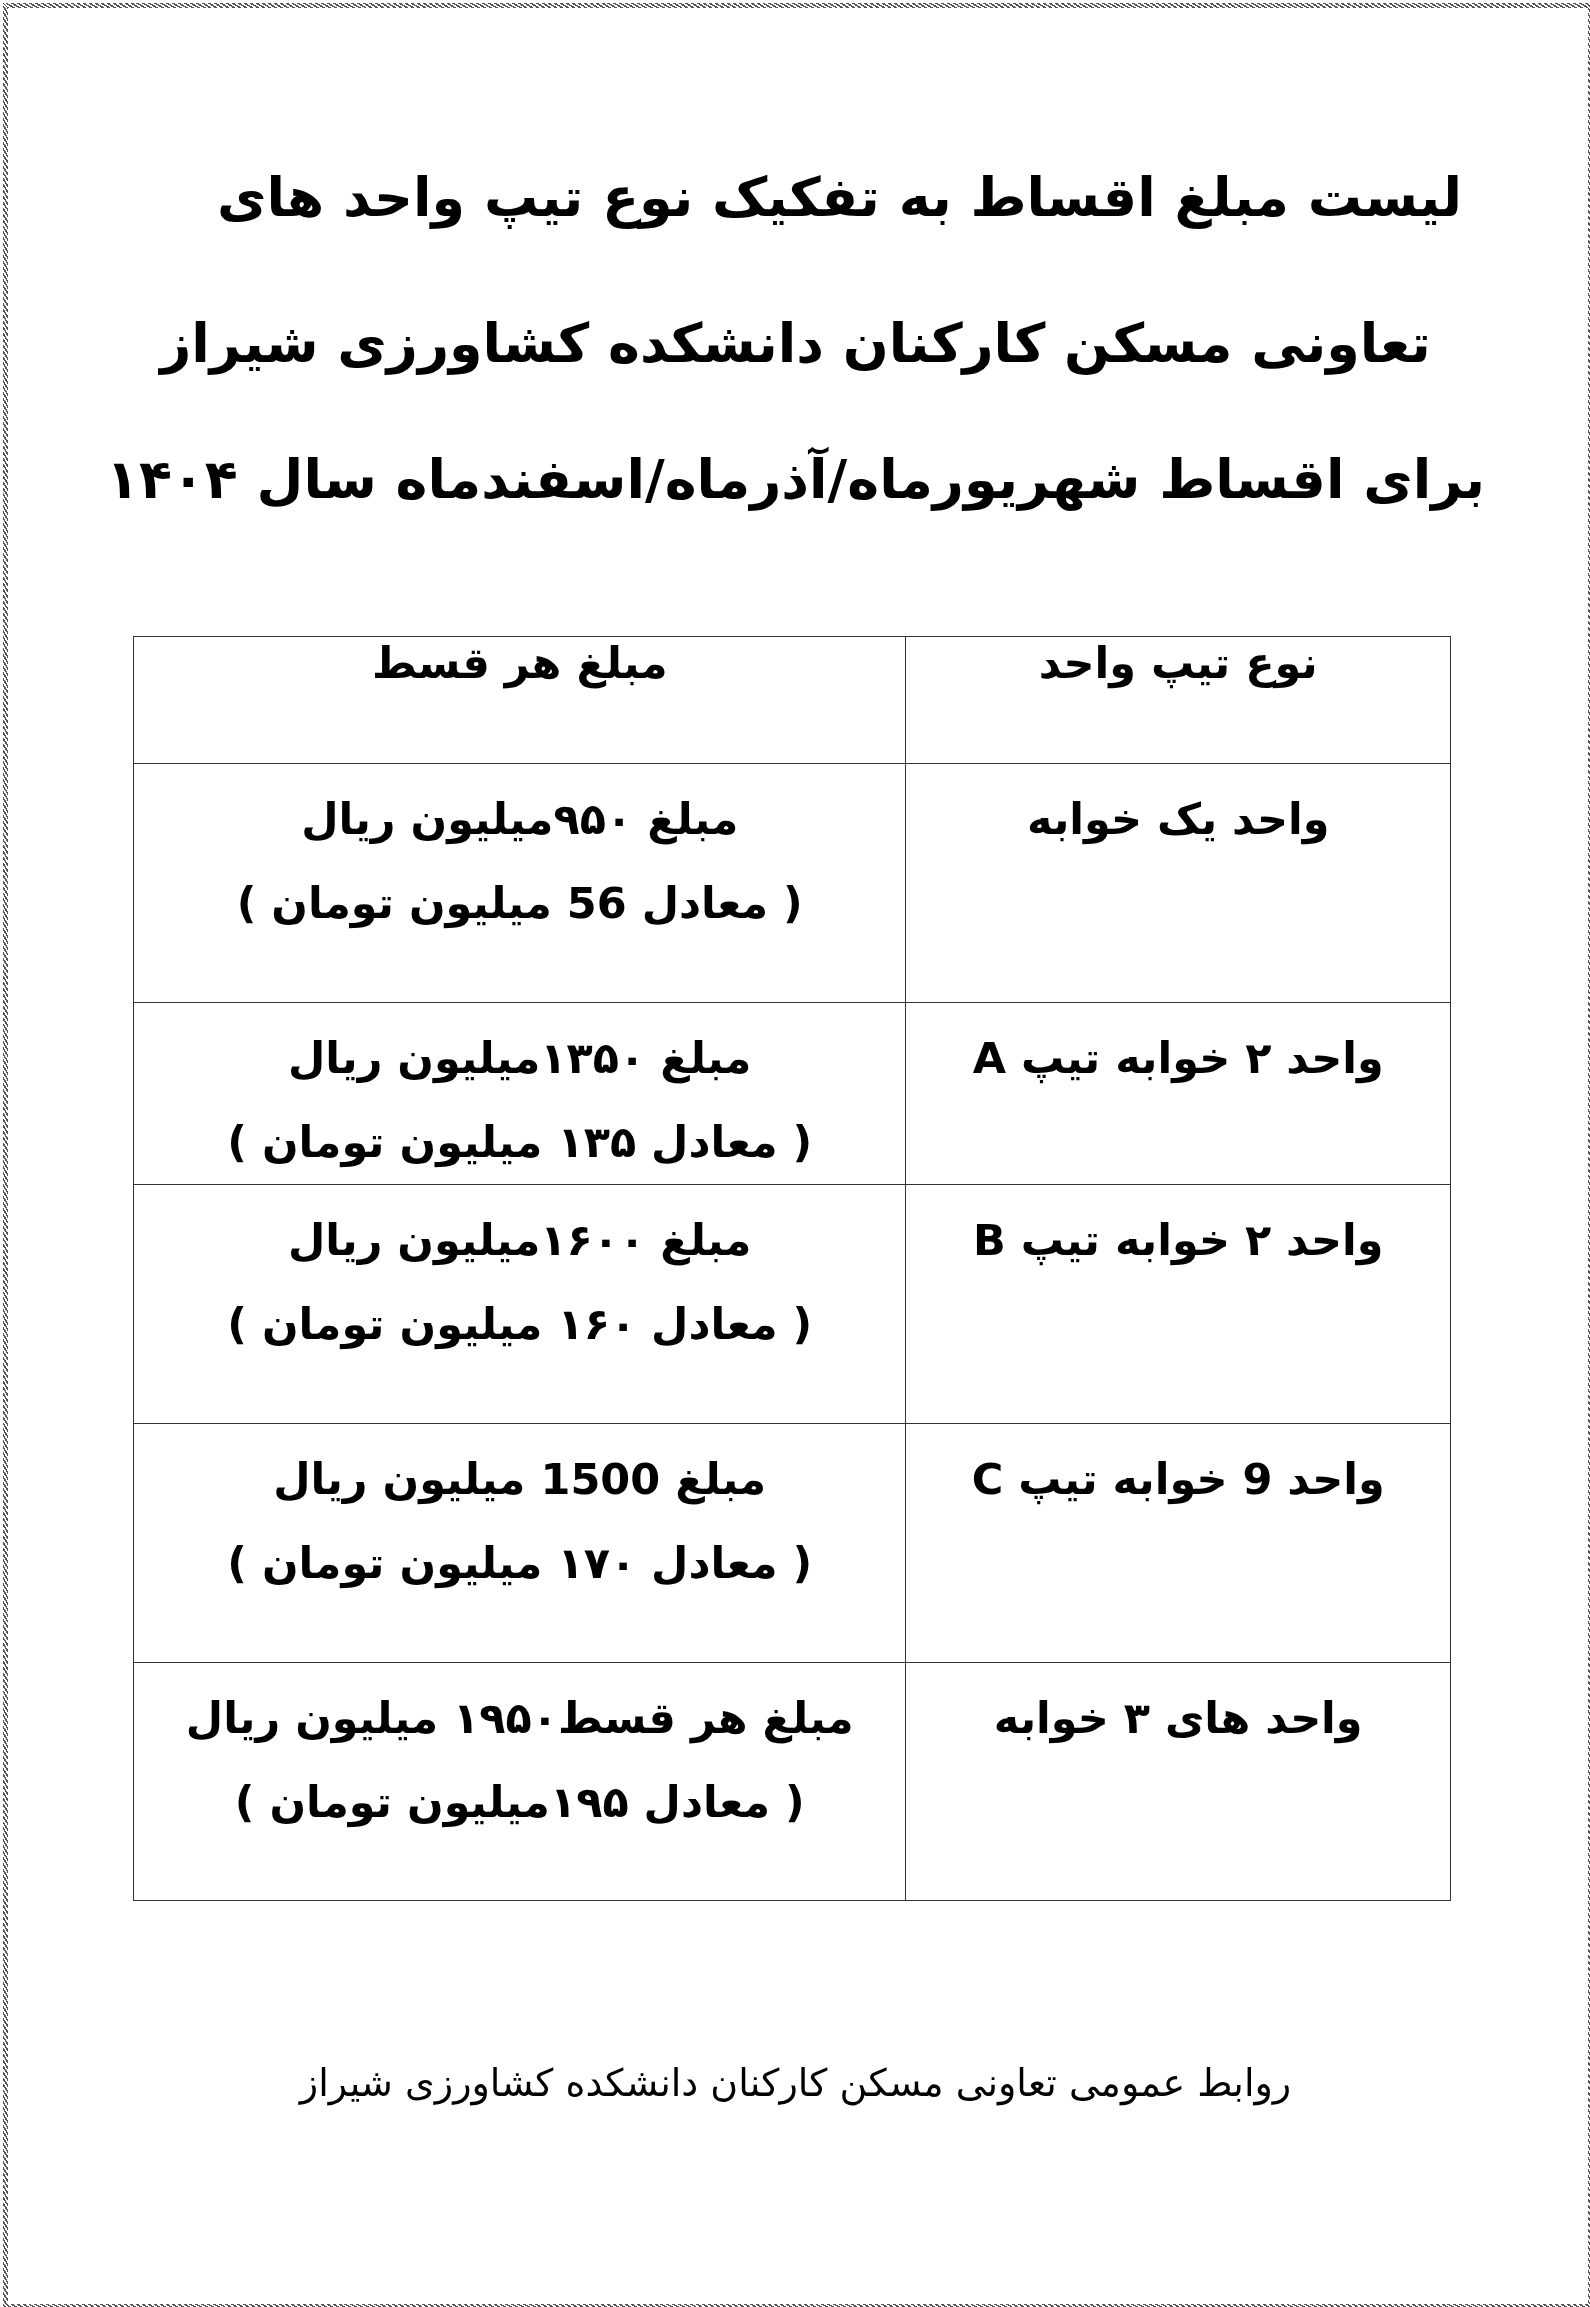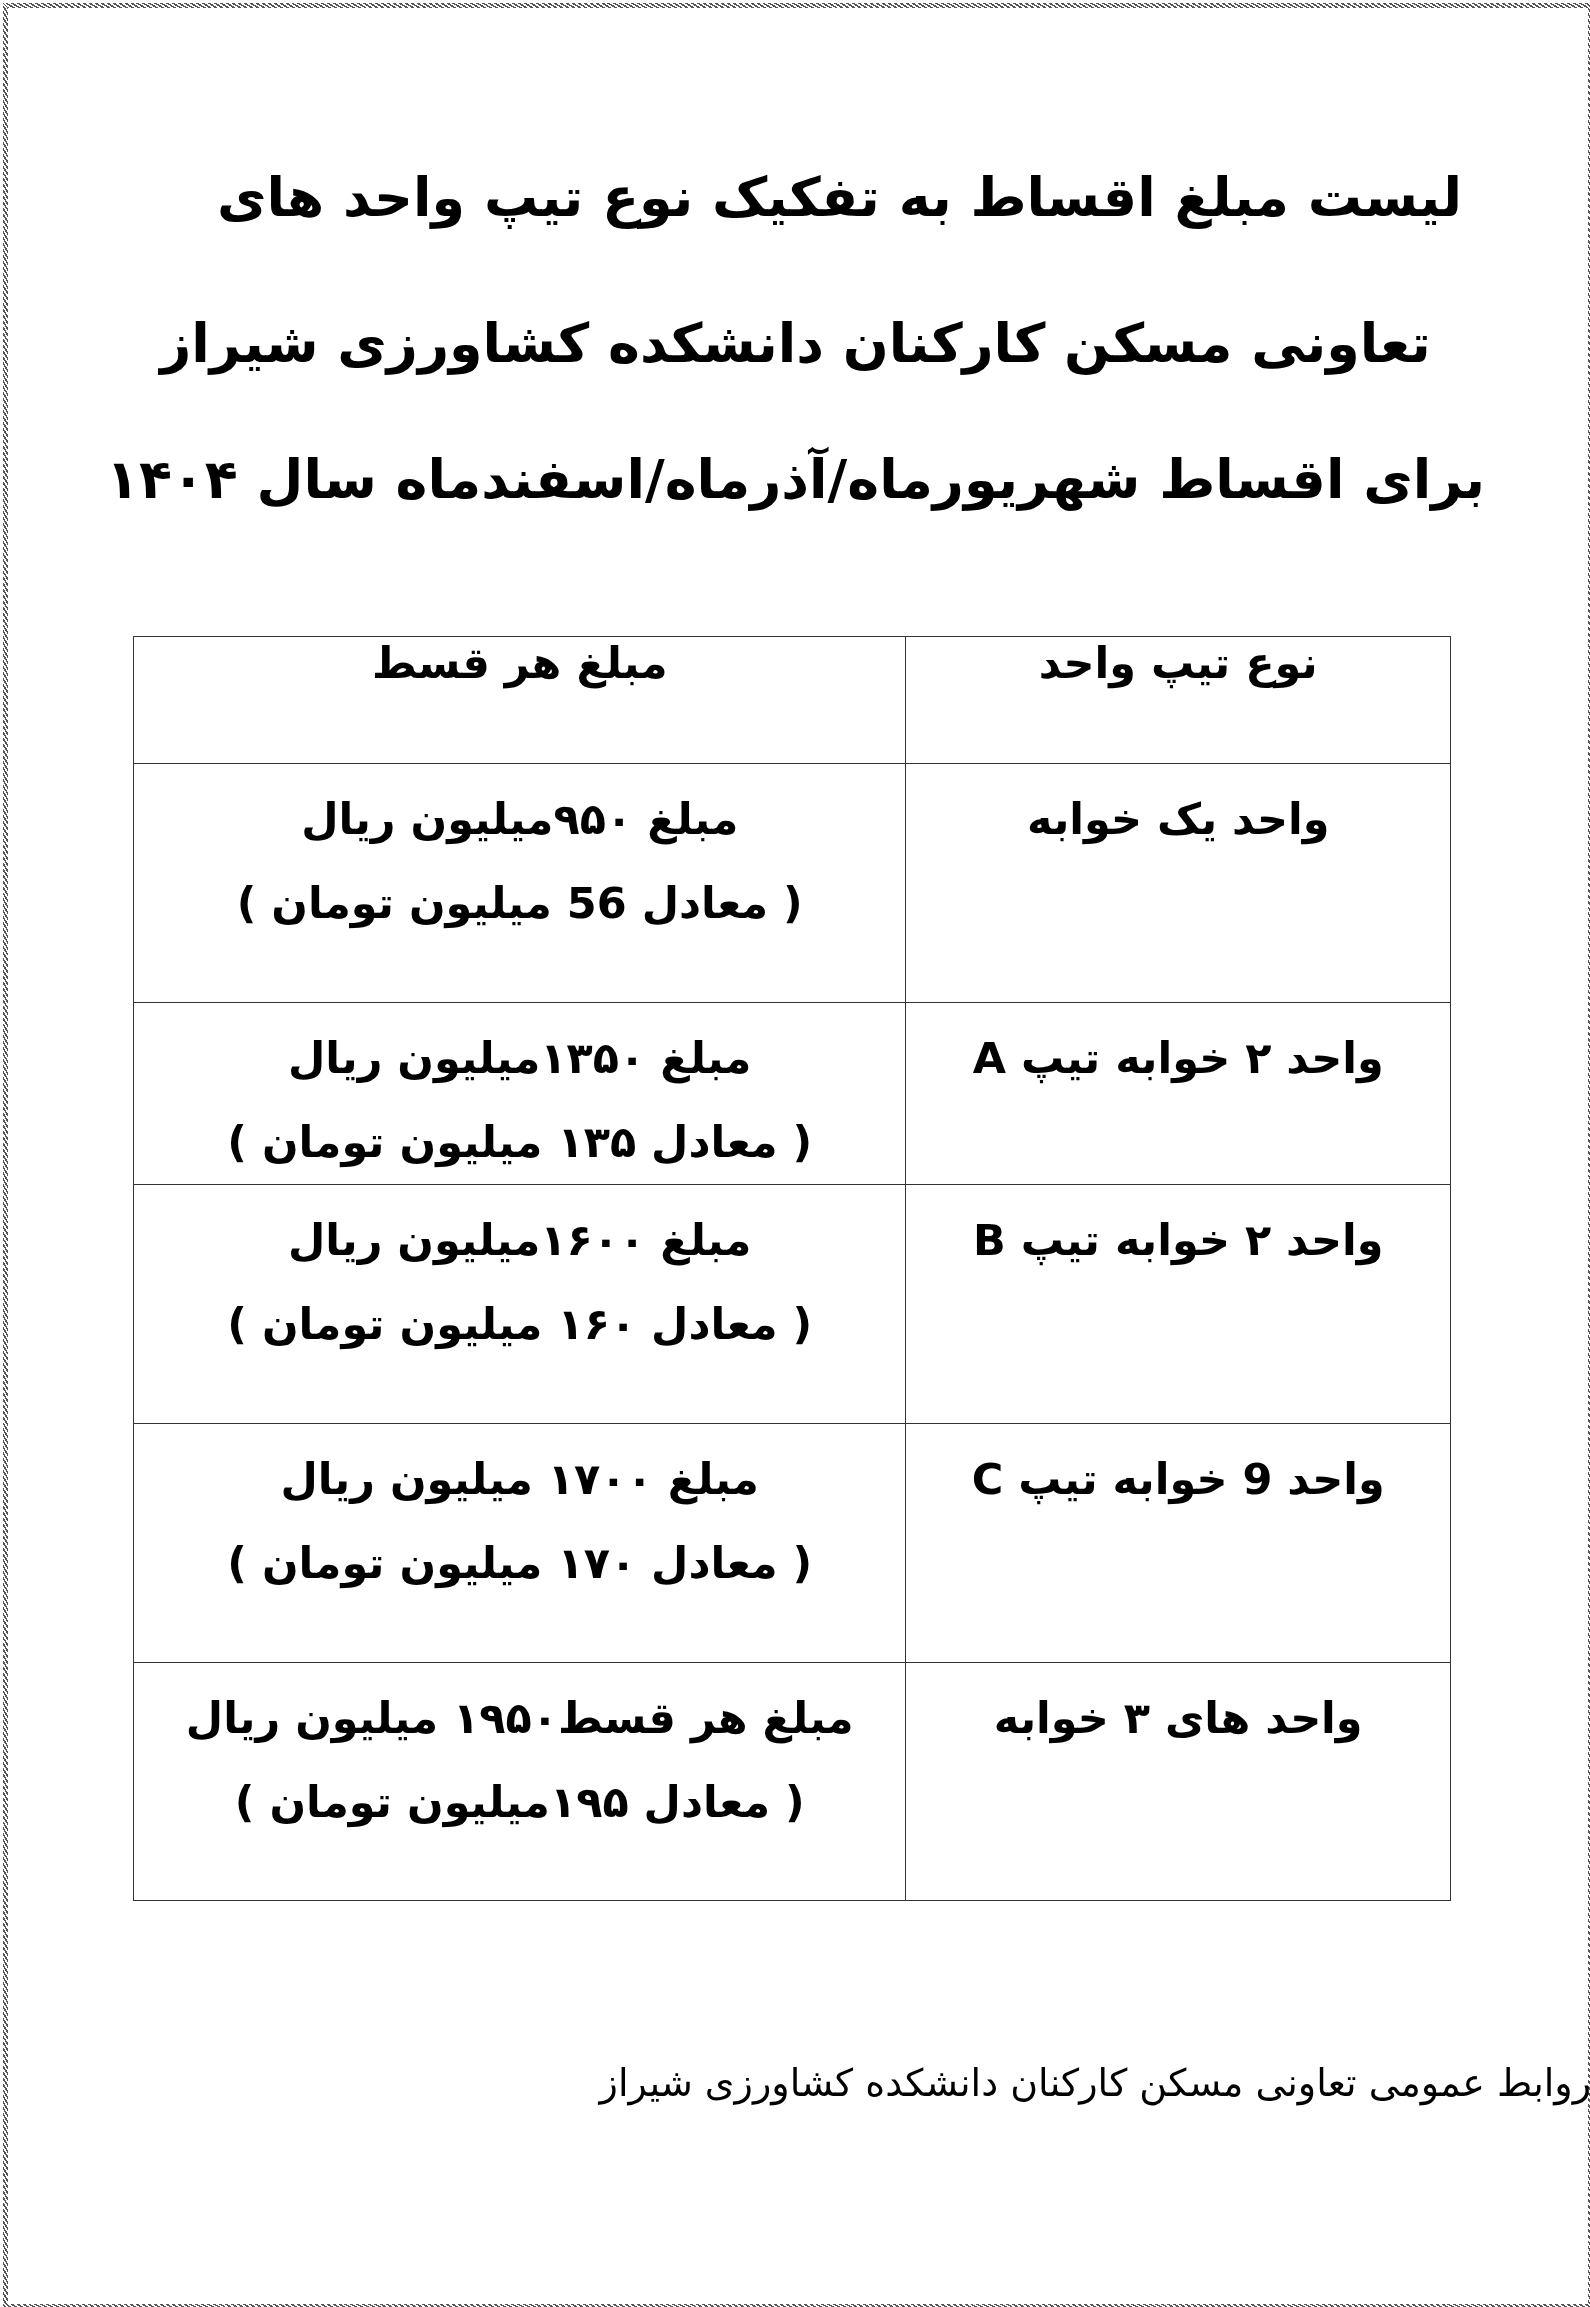--- a/index.html
+++ b/index.html
@@ -22,21 +22,21 @@
   table.grid td { padding-top: 28px; box-sizing: border-box; }
   .col-type { width: 545px; }
   .col-amount { width: 773px; }
   .row-1 td { height: 239px; }
   .row-2 td { height: 182px; }
   .row-3 td { height: 239px; }
   .row-4 td { height: 239px; }
   .row-5 td { height: 238px; }
   .line { display: block; line-height: 1.3; }
   .line2 { margin-top: 28px; }
-  .footer { position: absolute; left: 0; width: 1591px; top: 2061px; text-align: right;
+  .footer { position: absolute; left: 0; width: 1591px; top: 2061px; text-align: center;
             direction: rtl; font-size: 38px; font-family: "DejaVu Sans", sans-serif; }
 </style>
 </head>
 <body>
 
 <div class="frame"></div>
 
 <div class="title t1">لیست مبلغ اقساط به تفکیک نوع تیپ واحد های</div>
 <div class="title t2">تعاونی مسکن کارکنان دانشکده کشاورزی شیراز</div>
 <div class="title t3">برای اقساط شهریورماه/آذرماه/اسفندماه سال ۱۴۰۴</div>
@@ -74,21 +74,21 @@
       <td class="col-amount">
         <span class="line">مبلغ ۱۶۰۰میلیون ریال</span>
         <span class="line line2">( معادل ۱۶۰ میلیون تومان )</span>
       </td>
     </tr>
     <tr class="row-4">
       <td class="col-type">
         <span class="line">واحد 9 خوابه تیپ C</span>
       </td>
       <td class="col-amount">
-        <span class="line">مبلغ ۱۷۰۰ میلیون ریال</span>
+        <span class="line">مبلغ 1500 میلیون ریال</span>
         <span class="line line2">( معادل ۱۷۰ میلیون تومان )</span>
       </td>
     </tr>
     <tr class="row-5">
       <td class="col-type">
         <span class="line">واحد های ۳ خوابه</span>
       </td>
       <td class="col-amount">
         <span class="line">مبلغ هر قسط۱۹۵۰ میلیون ریال</span>
         <span class="line line2">( معادل ۱۹۵میلیون تومان )</span>

